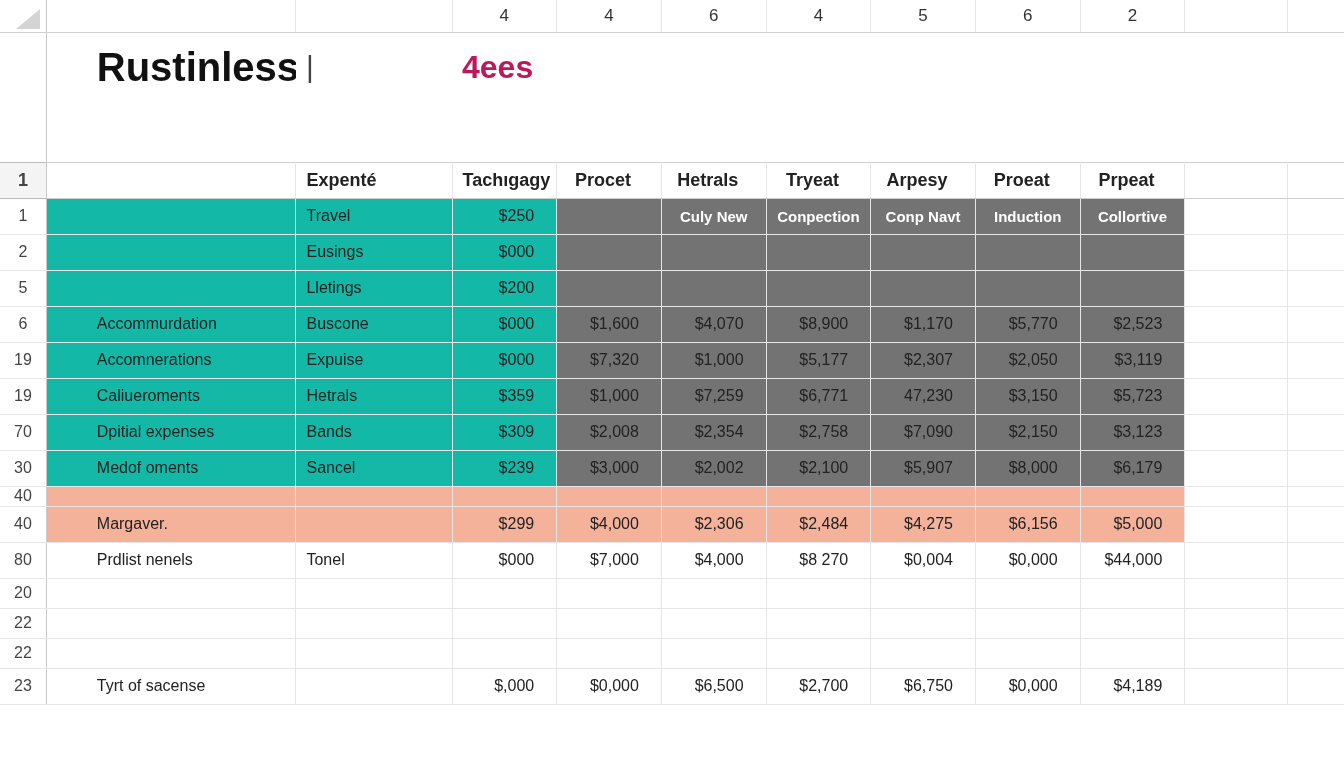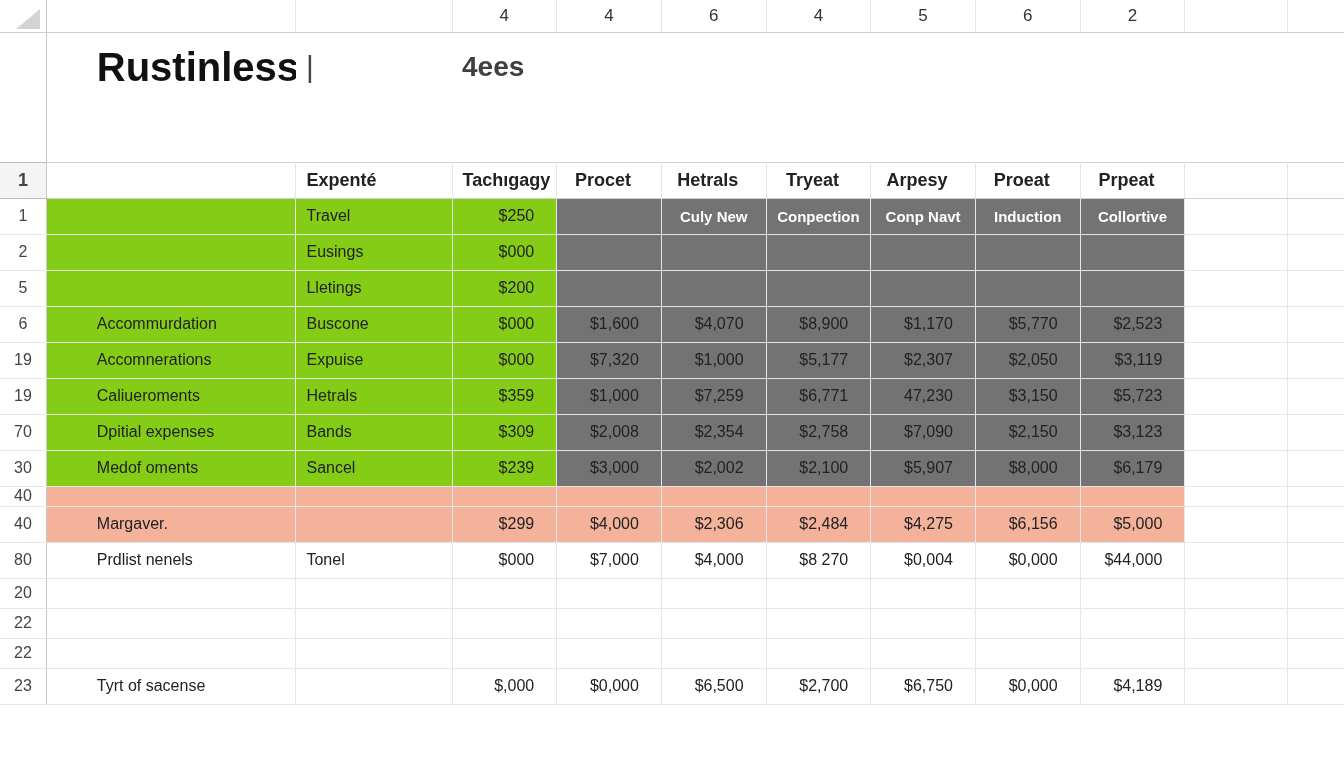--- a/index.html
+++ b/index.html
@@ -57,21 +57,21 @@
     margin-left: 6px; margin-top: 6px;
   }
 
   
   tr.title td { height: 70px; border-bottom: none; }
   .title-left {
     font-size: 40px; font-weight: 700; color:#111;
     padding-left: 50px;
   }
   .title-sep  { font-size: 30px; color:#444; text-align:center; }
-  .title-right{ font-size: 28px; font-weight: 700; color:#404040; text-align:left; }
+  .title-right{ font-size: 32px; font-weight: 700; color:#be185d; text-align:left; }
   tr.spacer td { height: 60px; border-bottom: none; }
 
   
   tr.thead td {
     font-weight: 700; font-size: 18px;
     border-top: 1px solid #cfcfcf;
     border-bottom: 1px solid #cfcfcf;
   }
   tr.thead td.num { text-align:center; }
 
@@ -85,21 +85,21 @@
   }
   tr.thead td.gutter { background:#f4f4f4; border-top:1px solid #bbb; border-bottom:1px solid #bbb; }
 
   
   td.txt  { text-align:left;  padding-left: 50px; }
   td.txtB { text-align:left; }
   td.num  { text-align:right; padding-right: 22px; }
 
   
   .mint   { background:#737373; }
-  .pale   { background:#84cc16; }
+  .pale   { background:#14b8a6; }
   .salmon { background:#f4b29a; }
   .white  { background:#ffffff; }
 
   
   .subhdr { color:#ffffff; font-weight:700; text-align:center; font-size:15px; }
 
   
   tr.short td { height: 30px; }
   tr.tiny  td { height: 20px; border-top:none; }
 

